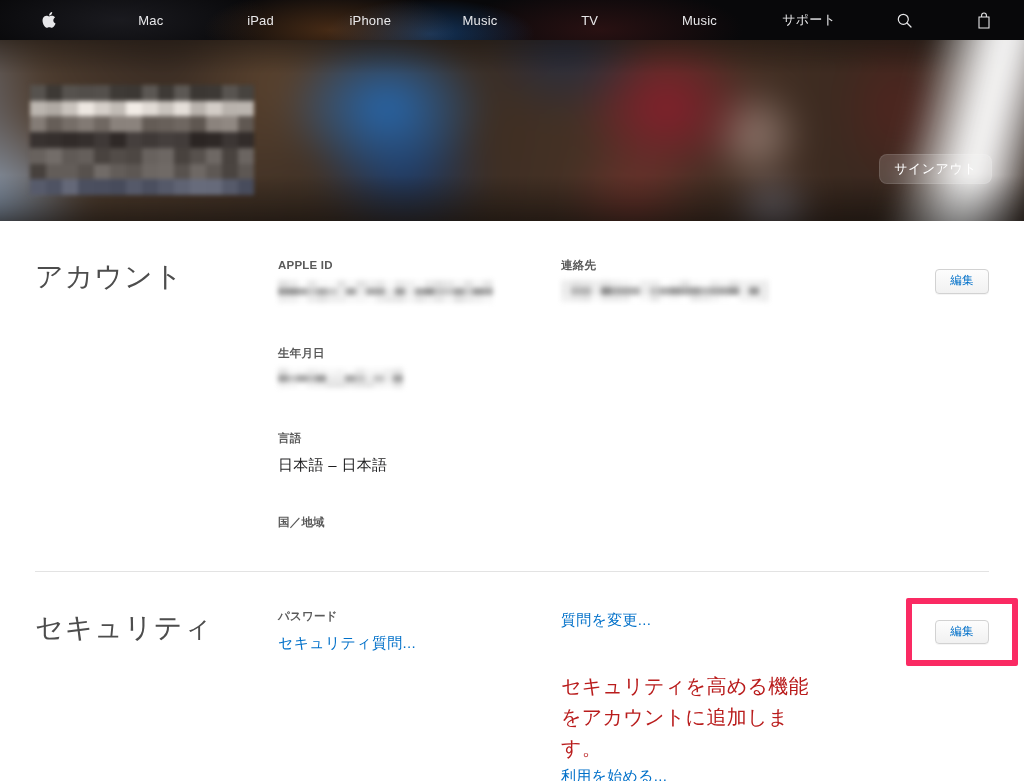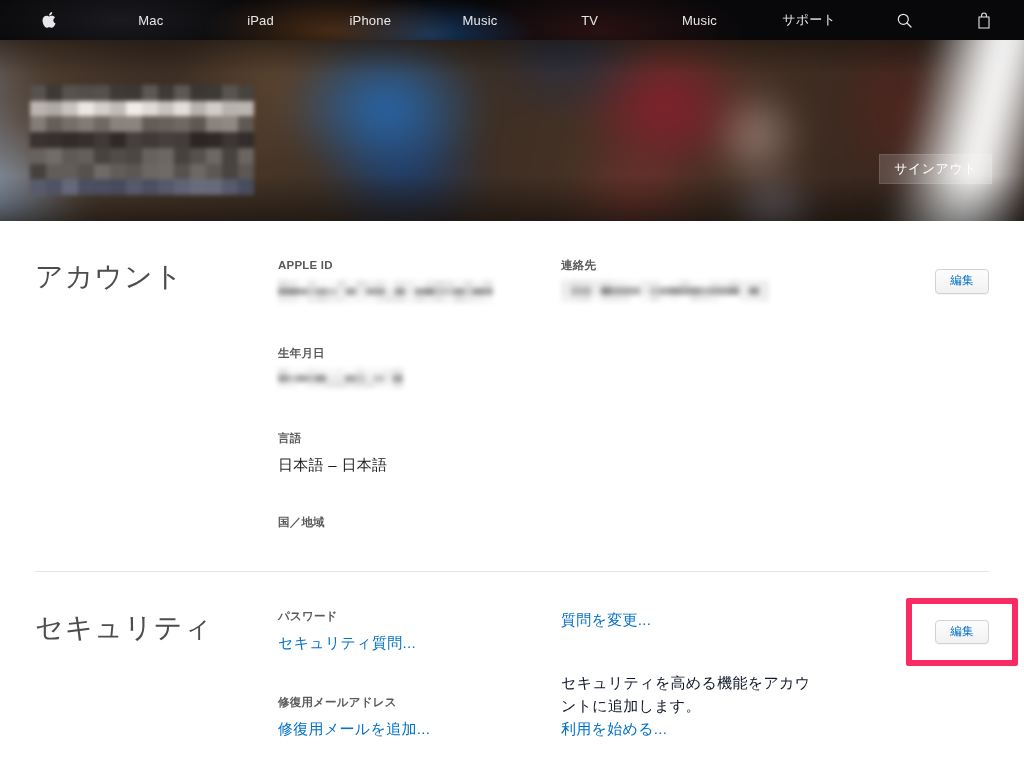--- a/index.html
+++ b/index.html
@@ -104,21 +104,21 @@
   #hero-redaction i { display:block; }
 
   .signout-btn {
     position:absolute;
     right:32px; top:114px;
     padding:7px 14px 8px;
     font-size:13px;
     color:#fff;
     background:rgba(255,255,255,.16);
     border:1px solid rgba(255,255,255,.10);
-    border-radius:0;
+    border-radius:8px;
     backdrop-filter:blur(3px);
     cursor:pointer;
     letter-spacing:.5px;
     line-height:1;
   }
 
   
   #content { width:1024px; background:#fff; }
   .section { position:relative; padding:0 35px; }
   .section-inner { display:flex; position:relative; }
@@ -155,22 +155,22 @@
   }
   .field-link {
     font-size:15px;
     color:#0070c9;
     line-height:1.55;
     letter-spacing:.3px;
     cursor:pointer;
     display:inline-block;
   }
   .field-desc {
-    font-size:15px;
-    color:#0f172a;
+    font-size:20px;
+    color:#b91c1c;
     line-height:1.55;
     letter-spacing:.3px;
     max-width:258px;
   }
 
   
   .redacted {
     display:grid;
     grid-template-rows:repeat(3,1fr);
     filter:blur(2.4px);
@@ -570,24 +570,20 @@
 
   <section class="section" id="security-section" style="padding-top:36px; padding-bottom:40px;">
     <div class="section-inner">
       <h2 class="section-title">セキュリティ</h2>
       <div class="cols">
         <div class="col">
           <div class="field">
             <div class="field-label">パスワード</div>
             <a class="field-link">セキュリティ質問...</a>
           </div>
-          <div class="field" style="margin-top:40px;">
-            <div class="field-label">修復用メールアドレス</div>
-            <a class="field-link">修復用メールを追加...</a>
-          </div>
         </div>
         <div class="col wide">
           <div class="field">
             <a class="field-link">質問を変更...</a>
           </div>
           <div class="field" style="margin-top:40px;">
             <div class="field-desc">セキュリティを高める機能をアカウントに追加します。</div>
             <a class="field-link">利用を始める...</a>
           </div>
         </div>

